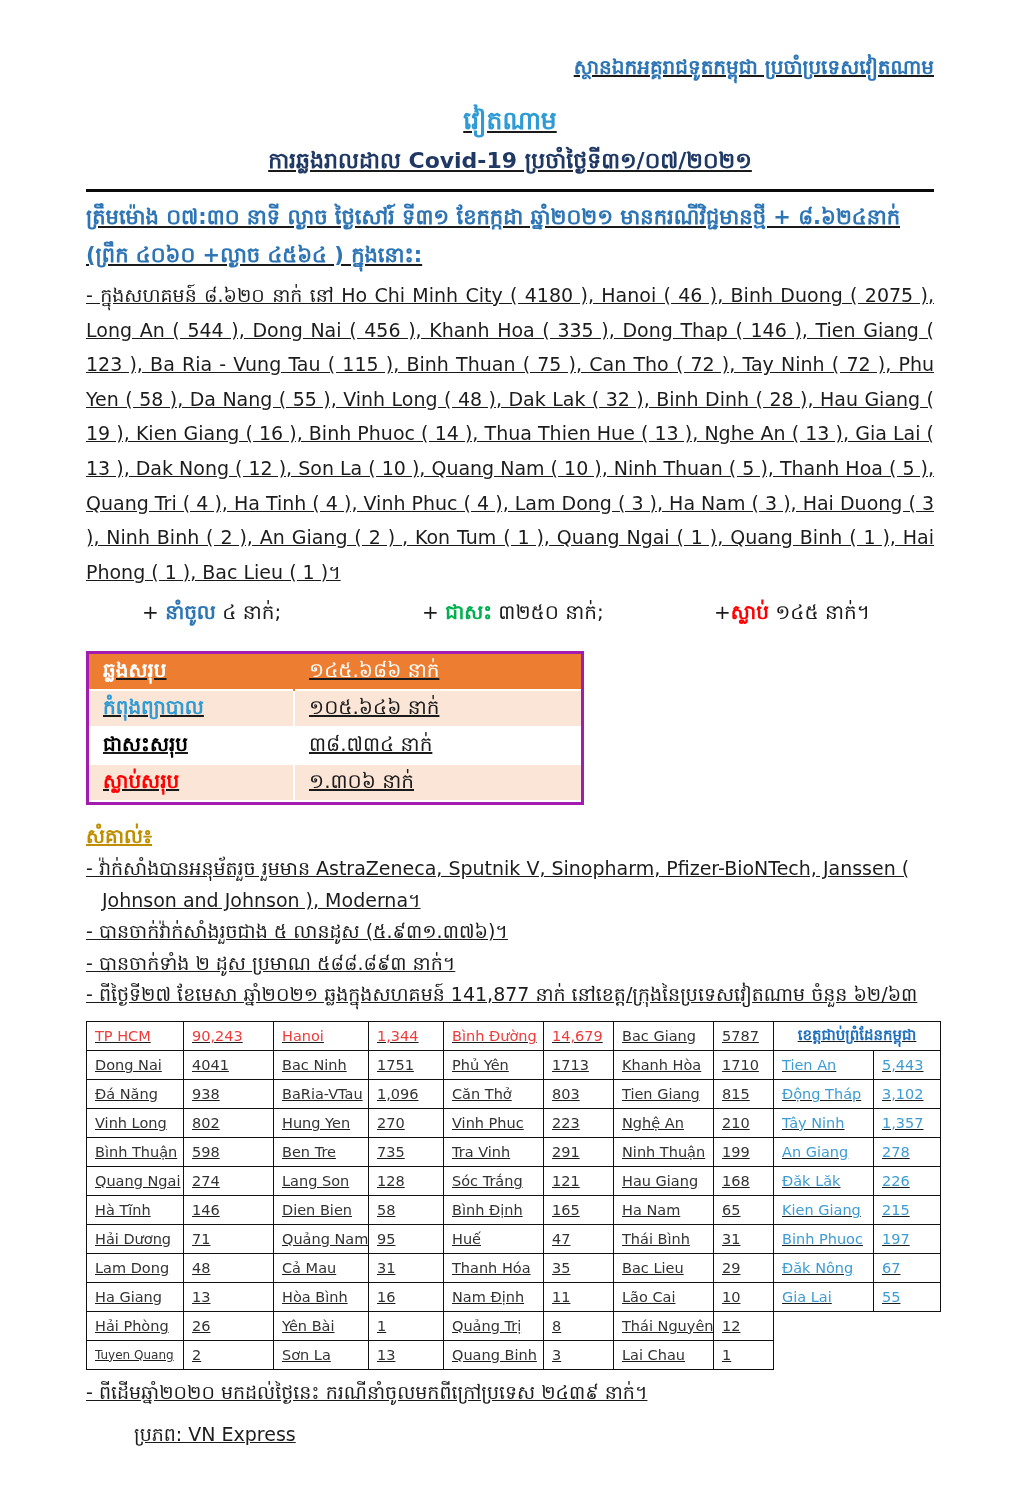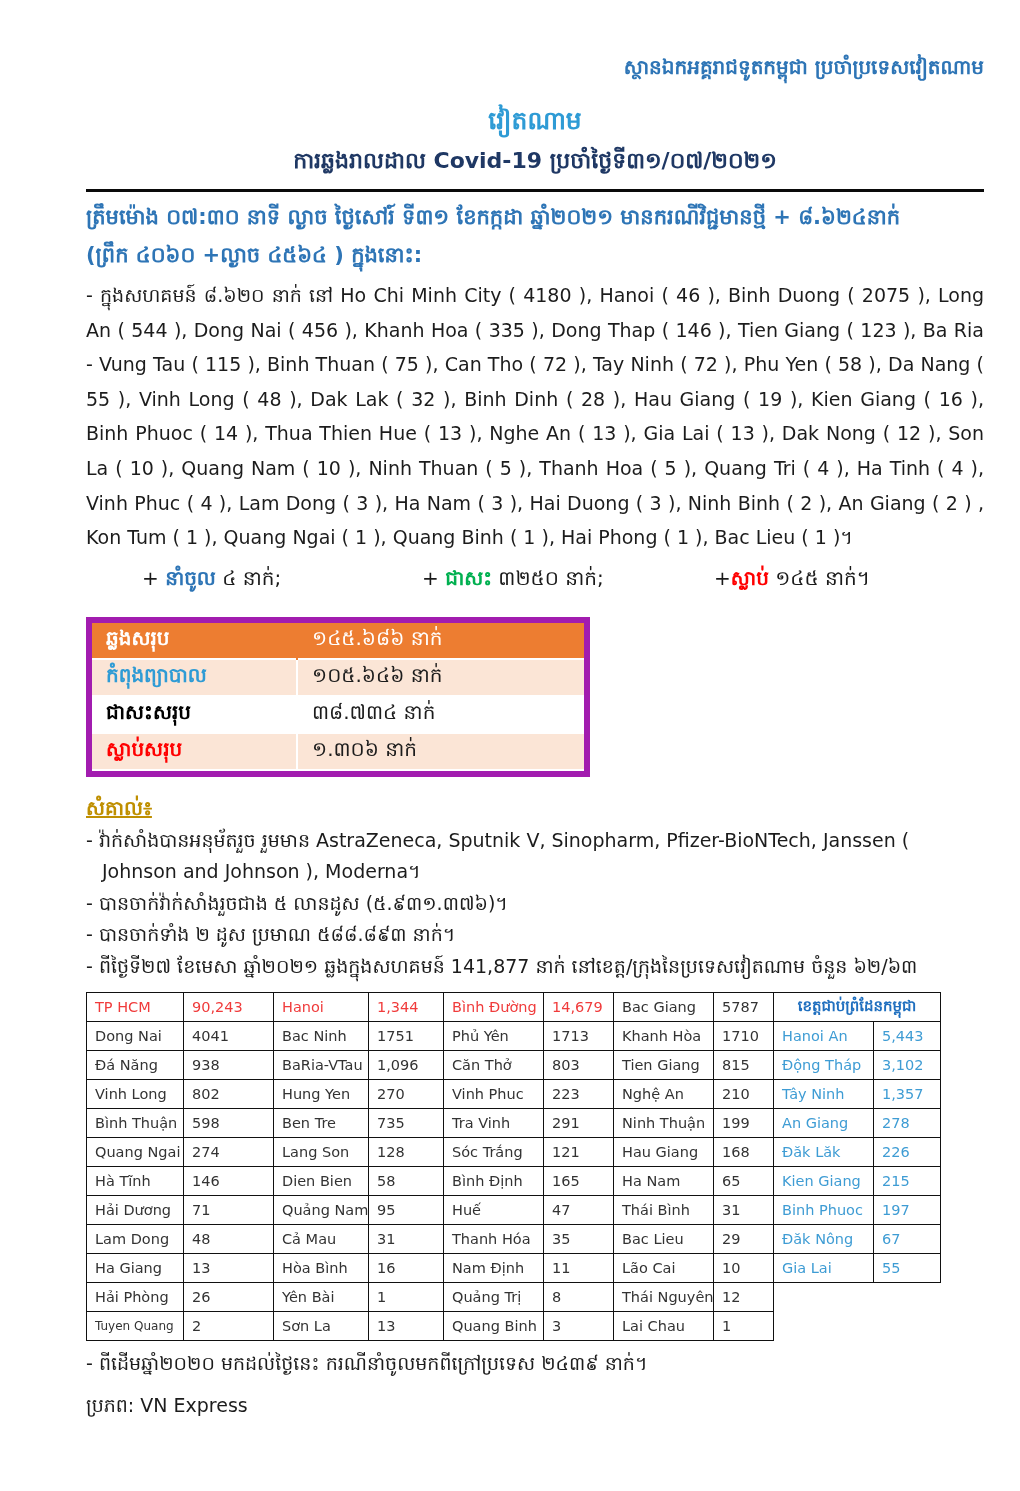--- a/index.html
+++ b/index.html
@@ -1,21 +1,21 @@
 <!DOCTYPE html>
 <html><head>
 <meta charset="utf-8">
 <style>
   html,body{margin:0;padding:0;}
   body{
     width:1020px;height:1491px;background:#ffffff;
     font-family:"DejaVu Sans","Liberation Sans",sans-serif;
     color:#1a1a1a;overflow:hidden;
   }
-  .page{padding:50px 36px 0 86px;}
+  .page{padding:50px 86px 0 86px;text-decoration:underline;}
 
   .letterhead{
     text-align:right;color:#2E75B6;font-size:20px;font-weight:600;
     margin-top:4px;
   }
   .title{
     text-align:center;color:#2E9BD5;font-size:25px;font-weight:bold;
     margin-top:21px;
   }
   .subtitle{
@@ -34,21 +34,21 @@
   .stats-line{position:relative;height:40px;margin-top:6px;font-size:20px;}
   .stats-line .seg{position:absolute;top:4px;white-space:nowrap;}
   .seg-imported{left:56px;}
   .seg-recovered{left:336px;}
   .seg-death{left:628px;}
   .kw{font-weight:bold;}
   .kw-blue{color:#2E75B6;}
   .kw-green{color:#00B050;}
   .kw-red{color:#FF0000;}
 
-  .summary-wrap{margin-top:16px;width:492px;border:6px solid #a21caf;}
+  .summary-wrap{margin-top:16px;width:492px;border:3px solid #a21caf;}
   .summary{width:100%;border-collapse:collapse;}
   .summary td{height:35px;padding:0 14px;font-size:20px;}
   .summary td.lbl{width:176px;font-weight:bold;border-right:2px solid #fff;}
   .summary tr{border-bottom:2px solid #fff;}
   .summary tr.r0{background:#ED7D31;}
   .summary tr.r0 td{color:#ffffff;border-right-color:#ED7D31;}
   .summary tr.r1{background:#FBE5D6;}
   .summary tr.r2{background:#ffffff;}
   .summary tr.r3{background:#FBE5D6;}
   .lbl-blue{color:#2E9BD5;}
@@ -74,21 +74,21 @@
   }
   table.prov td.red{color:#F03B3B;}
   table.prov td.blue{color:#3E9CD4;}
   table.prov td.bluehead{
     color:#1F6FBF;font-weight:bold;text-align:center;font-size:15px;
   }
   table.prov td.void{border:none;background:transparent;}
   table.prov td.small{font-size:12px;}
 
   .footer-line{margin-top:10px;font-size:19px;color:#1c1c1c;}
-  .source-line{margin-top:14px;font-size:19px;color:#1c1c1c;}
+  .source-line{margin-top:14px;font-size:19px;color:#1c1c1c;margin-left:48px;}
 </style>
 </head>
 <body>
 
 <div class="page">
 
   <div class="letterhead">ស្ថានឯកអគ្គរាជទូតកម្ពុជា ប្រចាំប្រទេសវៀតណាម</div>
 
   <div class="title">វៀតណាម</div>
 
@@ -166,21 +166,21 @@
         </tr>
         <tr>
           <td>Dong Nai</td>
           <td>4041</td>
           <td>Bac Ninh</td>
           <td>1751</td>
           <td>Phủ Yên</td>
           <td>1713</td>
           <td>Khanh Hòa</td>
           <td>1710</td>
-          <td class="blue">Hanoi An</td>
+          <td class="blue">Tien An</td>
           <td class="blue">5,443</td>
         </tr>
         <tr>
           <td>Đá Năng</td>
           <td>938</td>
           <td>BaRia-VTau</td>
           <td>1,096</td>
           <td>Căn Thở</td>
           <td>803</td>
           <td>Tien Giang</td>

